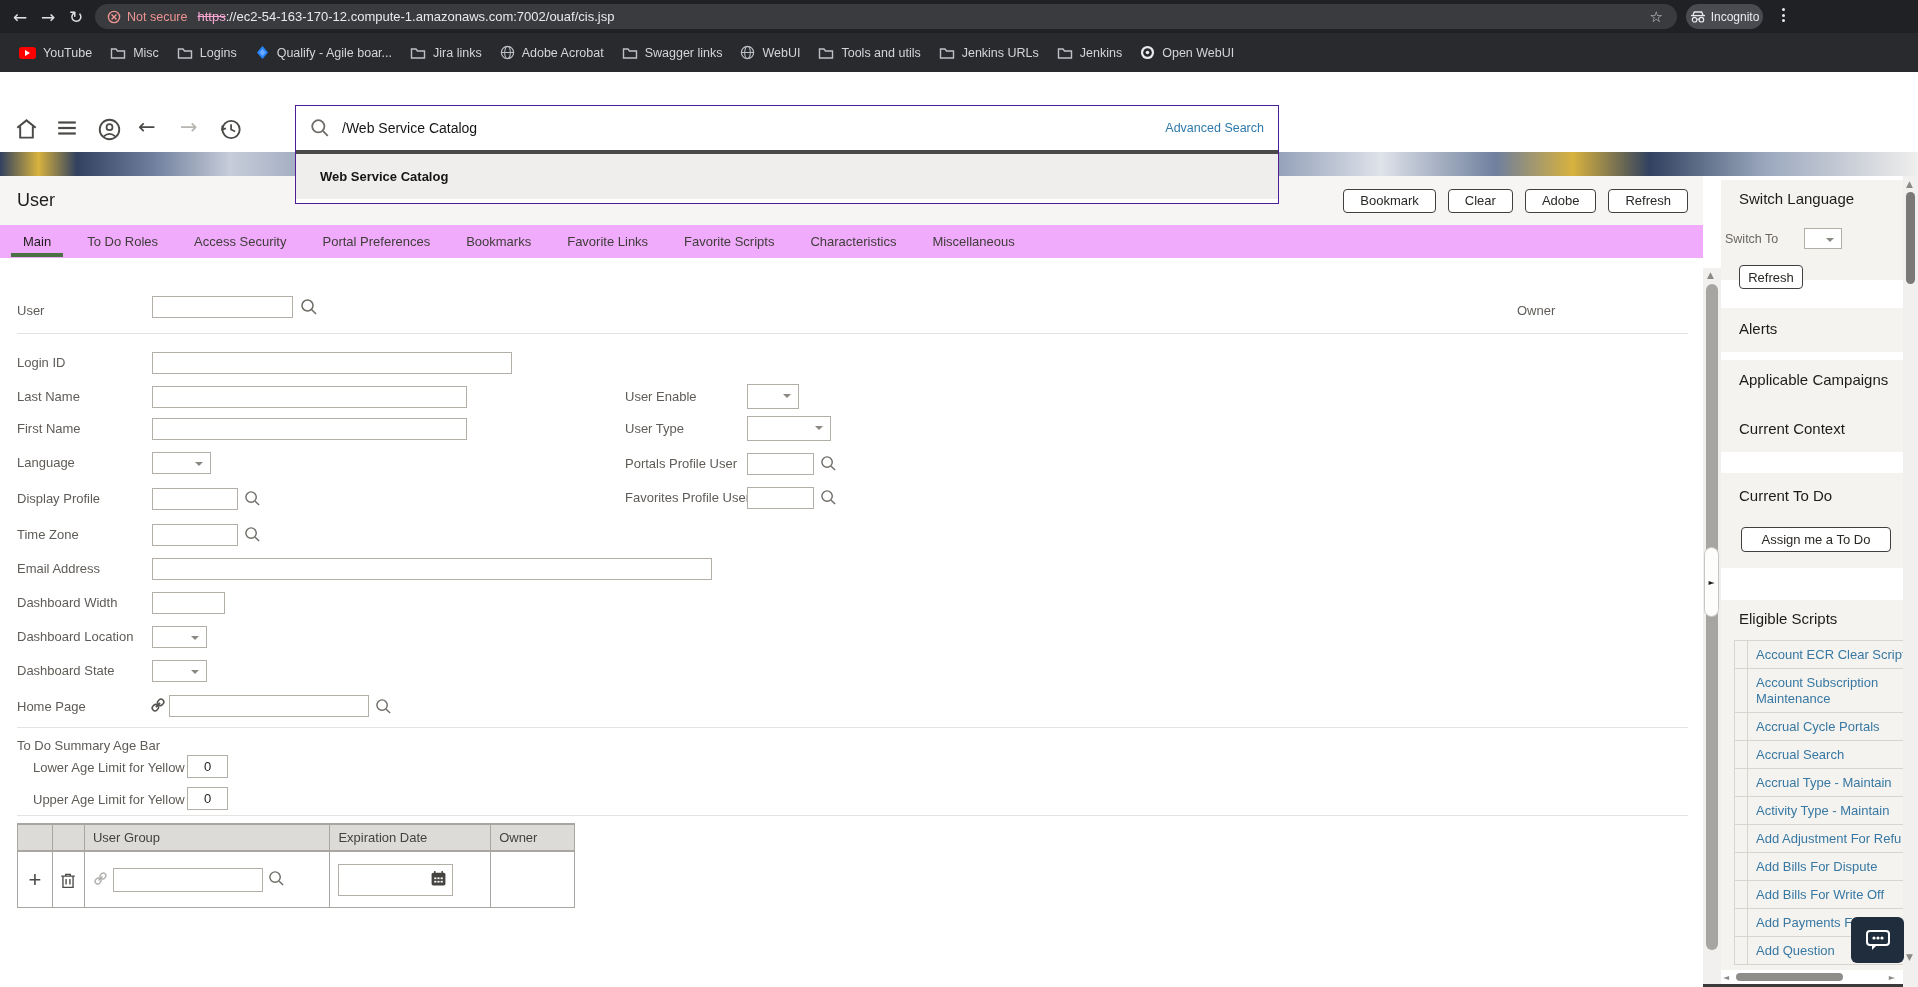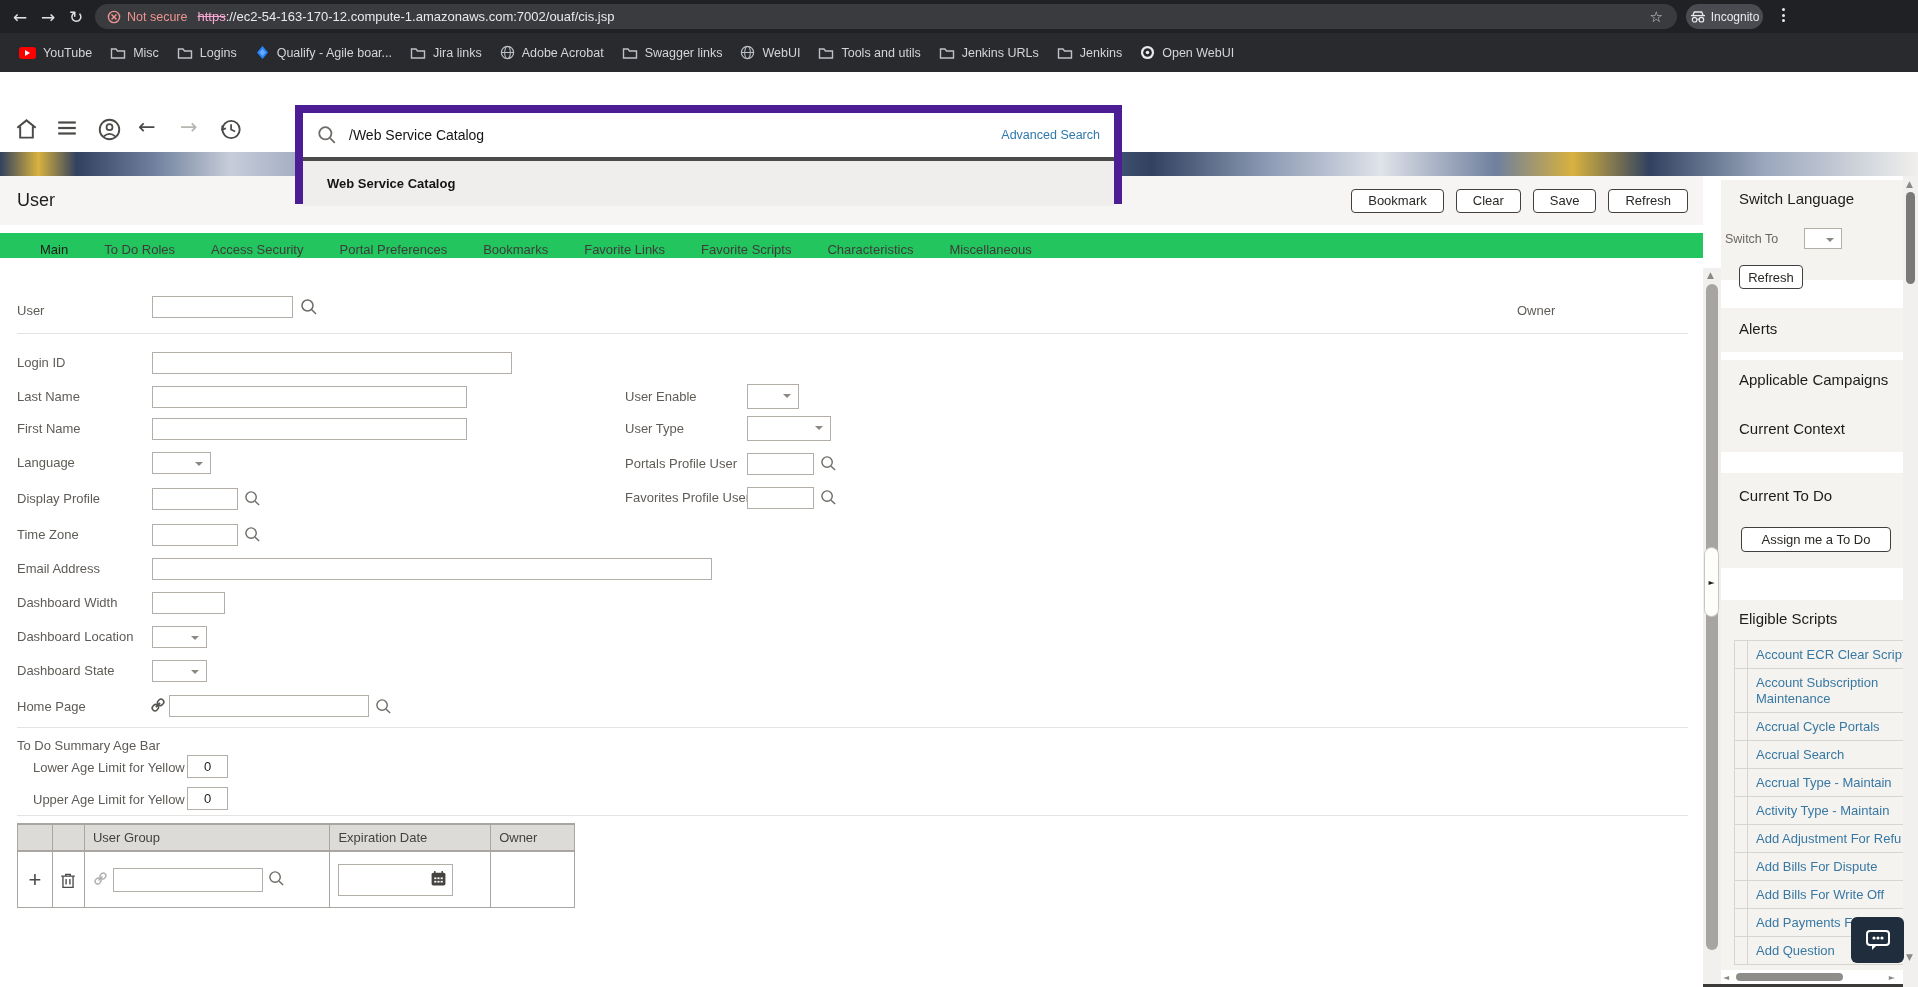--- a/index.html
+++ b/index.html
@@ -27,33 +27,33 @@
   .app-header{position:absolute;left:0;top:72px;width:1918px;height:34px;background:#fff;display:flex;align-items:center;border-bottom:1px solid #f0efed}
   .o-logo{width:24px;height:16px;border:4px solid #c74634;border-radius:9px;margin:0 10px 0 14px}
   .app-title{font-size:14px;color:#1f1d1b;letter-spacing:.2px}
   .toolbar{position:absolute;left:0;top:106px;width:1918px;height:46px;background:#fff}
   .tb-ic{position:absolute;top:12px;width:24px;height:24px;cursor:pointer}
   .help-circle{position:absolute;left:1818px;top:121px;width:23px;height:23px;border:2px solid #4b4a47;border-radius:50%;color:#4b4a47;font-size:13px;font-weight:bold;display:flex;align-items:center;justify-content:center;cursor:pointer}
   .avatar{position:absolute;left:1861px;top:112px;width:42px;height:31px;border-radius:7px;background:#8a8077;color:#fff;font-weight:bold;font-size:13.5px;display:flex;align-items:center;justify-content:center;cursor:pointer}
   .banner{position:absolute;left:0;top:152px;width:1918px;height:24px;background:linear-gradient(90deg,#31415f 0%,#d8b23f 2%,#31415f 4%,#6f7f9d 8%,#c7cdd9 12%,#8b99b3 18%,#dfe3ea 24%,#aab4c8 32%,#31415f 40%,#8b99b3 48%,#d8b23f 52%,#55688a 56%,#31415f 60%,#8b99b3 66%,#dfe3ea 72%,#6f7f9d 78%,#d8b23f 82%,#31415f 86%,#9aa7bd 92%,#f0efed 100%)}
 
   
-  .search-pop{position:absolute;left:295px;top:105px;width:827px;height:99px;border:8px solid #4c1d95;background:#fff;z-index:50}
+  .search-pop{position:absolute;left:295px;top:105px;width:984px;height:99px;border:1px solid #4c1d95;background:#fff;z-index:50}
   .search-row{height:44px;display:flex;align-items:center;padding:0 14px;gap:12px}
   .search-val{font-size:14px;color:#161513;flex:1}
   .adv-link{font-size:12.5px;color:#2f79ab;cursor:pointer}
   .search-div{height:4px;background:#4a4a4a}
   .sugg-row{height:45px;background:#efeeec;display:flex;align-items:center;padding-left:24px;font-size:13px;font-weight:bold;color:#161513;cursor:pointer}
 
   
   .page-head{position:absolute;left:0;top:176px;width:1703px;height:49px;background:#f6f5f3;display:flex;align-items:center}
   .page-title{font-size:18px;color:#201e1c;margin-left:17px;flex:1}
   .btn{height:24px;padding:0 16px;background:#fff;border:1.5px solid #41403e;border-radius:4px;font-size:13px;color:#292824;cursor:pointer;font-family:"Liberation Sans",sans-serif}
   .btn-row{display:flex;gap:12px;margin-right:15px}
-  .tabs{position:absolute;left:0;top:233px;width:1703px;height:33px;background:#22c55e;display:flex;padding-left:22px}
+  .tabs{position:absolute;left:0;top:225px;width:1703px;height:33px;background:#f0abfc;display:flex;padding-left:5px}
   .tab{position:relative;padding:0 12px;margin:0 6px;font-size:13px;color:#3f3d39;display:flex;align-items:center;cursor:pointer}
   .tab.active{color:#1d1c1a}
   .tab.active::after{content:"";position:absolute;left:0;right:0;bottom:1px;height:4px;background:#4a7142}
 
   
   .main{position:absolute;left:0;top:258px;width:1703px;height:729px;background:#fff}
   .lbl{position:absolute;font-size:13px;color:#5f5b57;white-space:nowrap}
   .inp{position:absolute;background:#fff;border:1px solid #b3afa8;height:22px}
   .dd{position:absolute;background:#fff;border:1px solid #b3afa8;height:22px;cursor:pointer}
   .dd::after{content:"";position:absolute;right:7px;top:9px;border:4.5px solid transparent;border-top-color:#8b8781}
@@ -254,21 +254,21 @@
     </div>
     <div class="search-div"></div>
     <div class="sugg-row">Web Service Catalog</div>
   </div>
 
   <div class="page-head">
     <span class="page-title">User</span>
     <div class="btn-row">
       <button class="btn">Bookmark</button>
       <button class="btn">Clear</button>
-      <button class="btn">Save</button>
+      <button class="btn">Adobe</button>
       <button class="btn">Refresh</button>
     </div>
   </div>
 
   <div class="tabs">
     <div class="tab active">Main</div>
     <div class="tab">To Do Roles</div>
     <div class="tab">Access Security</div>
     <div class="tab">Portal Preferences</div>
     <div class="tab">Bookmarks</div>

